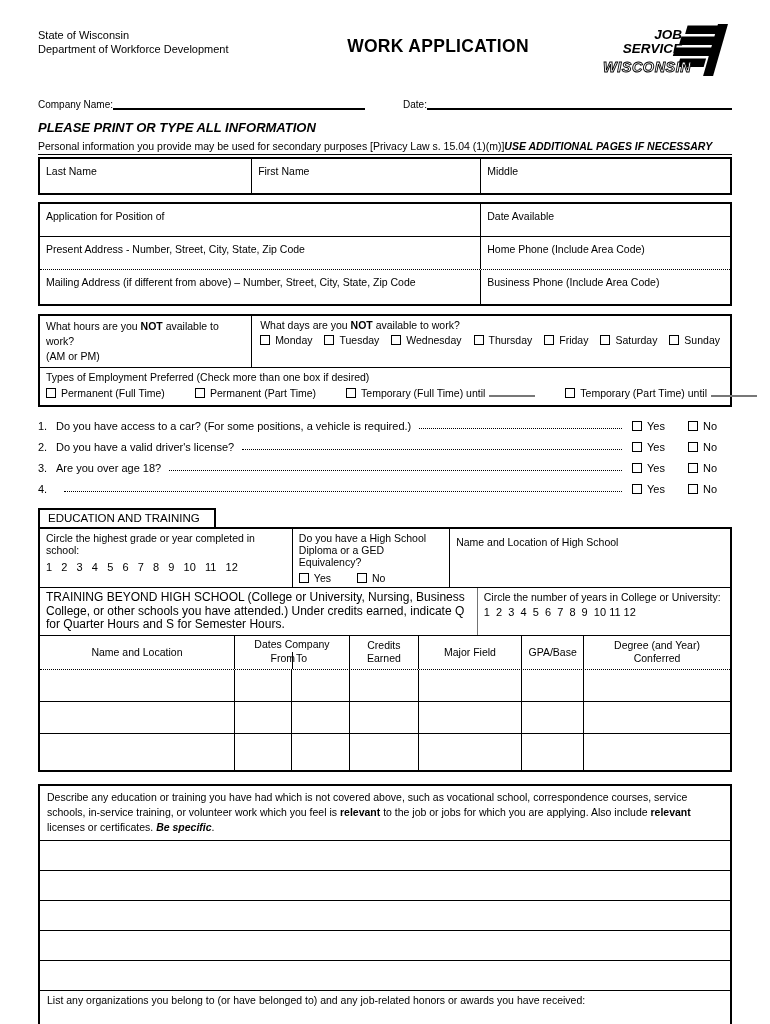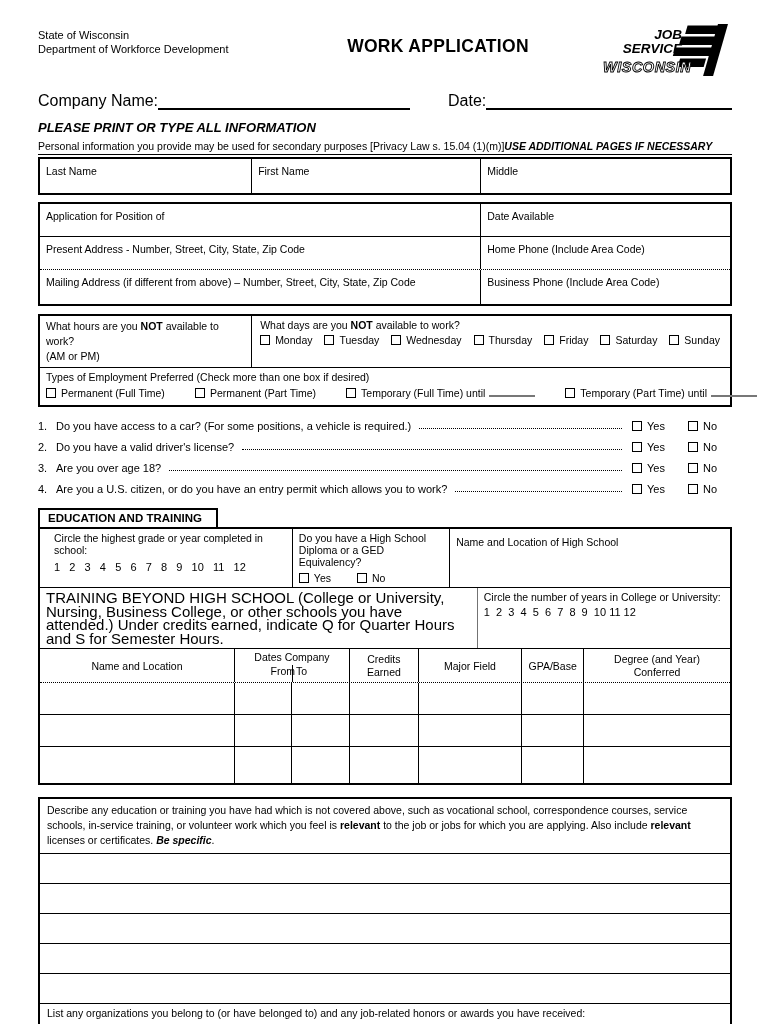--- a/index.html
+++ b/index.html
@@ -12,21 +12,21 @@
   .page { width: 770px; height: 1024px; padding: 24px 38px 0 38px; }
 
   
   .top { display: flex; height: 56px; }
   .agency { width: 236px; font-size: 11px; line-height: 13.5px; padding-top: 5px; }
   .title-wrap { flex: 1; text-align: center; padding-top: 12px; }
   .title-wrap h1 { font-size: 17.5px; font-weight: bold; letter-spacing: .3px; }
   .logo { width: 130px; }
 
   
-  .company-row { display: flex; align-items: flex-end; margin-top: 12px; font-size: 16px; height: 18px; }
+  .company-row { display: flex; align-items: flex-end; margin-top: 12px; font-size: 10px; height: 18px; }
   .wline { border-bottom: 2px solid #000; height: 14px; }
   .line-company { width: 252px; }
   .spacer { width: 38px; }
   .line-date { flex: 1; }
 
   .print-note { margin-top: 10px; font-size: 13px; font-weight: bold; font-style: italic; }
   .privacy-row { margin-top: 5px; font-size: 10.5px; display: flex; 
                  border-bottom: 1px solid #000; padding-bottom: 2px; }
   .addl { font-weight: bold; font-style: italic; white-space: nowrap; }
 
@@ -64,31 +64,31 @@
   
   .questions { margin-top: 13px; }
   .q-row { display: flex; align-items: flex-end; margin-bottom: 9px; font-size: 11px; }
   .q-num { width: 18px; }
   .dots { flex: 1; border-bottom: 1.5px dotted #000; margin: 0 10px 3px 8px; }
   .yes-cell { width: 56px; } .no-cell { width: 44px; }
 
   
   .edu-tab { display: inline-block; border: 2px solid #000; background: #fff; position: relative;
              z-index: 2; margin-top: 4px; margin-bottom: -2px; padding: 2px 14px 3px 8px;
-             font-size: 11.5px; font-weight: bold; }
+             font-size: 11.5px; font-weight: normal; }
   .edu-table { border: 2px solid #000; position: relative; z-index: 1; }
   .edu-rowA { display: flex; min-height: 50px; border-bottom: 1px solid #000; }
-  .edu-grade { width: 36.5%; padding: 3px 14px; }
+  .edu-grade { width: 36.5%; padding: 3px 6px; }
   .grade-nums { margin-top: 5px; font-size: 11px; white-space: pre; }
   .edu-diploma { width: 22.8%; border-left: 1px solid #000; padding: 3px 6px; }
   .edu-hs { flex: 1; border-left: 1px solid #000; padding: 3px 6px; }
   .diploma-cbs { display: flex; margin-top: 4px; font-size: 10.5px; }
   .diploma-cbs .cbitem { margin-right: 26px; }
   .edu-rowB { display: flex; min-height: 46px; border-bottom: 1px solid #000; }
-  .edu-training { width: 63.3%; padding: 3px 6px; font-size: 15px; line-height: 13.5px; }
+  .edu-training { width: 63.3%; padding: 3px 6px; font-size: 12px; line-height: 13.5px; }
   .edu-years { flex: 1; border-left: 1px solid #737373; padding: 3px 6px; }
   .years-nums { margin-top: 3px; font-size: 11px; white-space: pre; }
 
   .edu-head { display: flex; height: 34px; border-bottom: 1px dotted #000; font-size: 10.5px; text-align: center; }
   .edu-head > div { display: flex; flex-direction: column; align-items: center; justify-content: center; }
   .c-name { width: 28.1%; }
   .c-dates { width: 16.7%; border-left: 1px solid #000; display: flex; flex-direction: column; }
   .h-dates-top { height: 16px; display: flex; align-items: center; justify-content: center; }
   .h-fromto { flex: 1; display: flex; }
   .h-from, .h-to { width: 50%; display: flex; justify-content: center; }
@@ -253,21 +253,20 @@
     </div>
     <div class="q-row">
       <span class="q-num">3.</span>
       <span>Are you over age 18?</span>
       <span class="dots"></span>
       <span class="yes-cell cbitem"><span class="cb"></span><span>Yes</span></span>
       <span class="no-cell cbitem"><span class="cb"></span><span>No</span></span>
     </div>
     <div class="q-row">
       <span class="q-num">4.</span>
-      <span>Are you a U.S. citizen, or do you have an entry permit which allows you to work?</span>
       <span class="dots"></span>
       <span class="yes-cell cbitem"><span class="cb"></span><span>Yes</span></span>
       <span class="no-cell cbitem"><span class="cb"></span><span>No</span></span>
     </div>
   </div>
 
   
   <div class="edu-tab">EDUCATION AND TRAINING</div>
   <div class="edu-table">
     <div class="edu-rowA">

